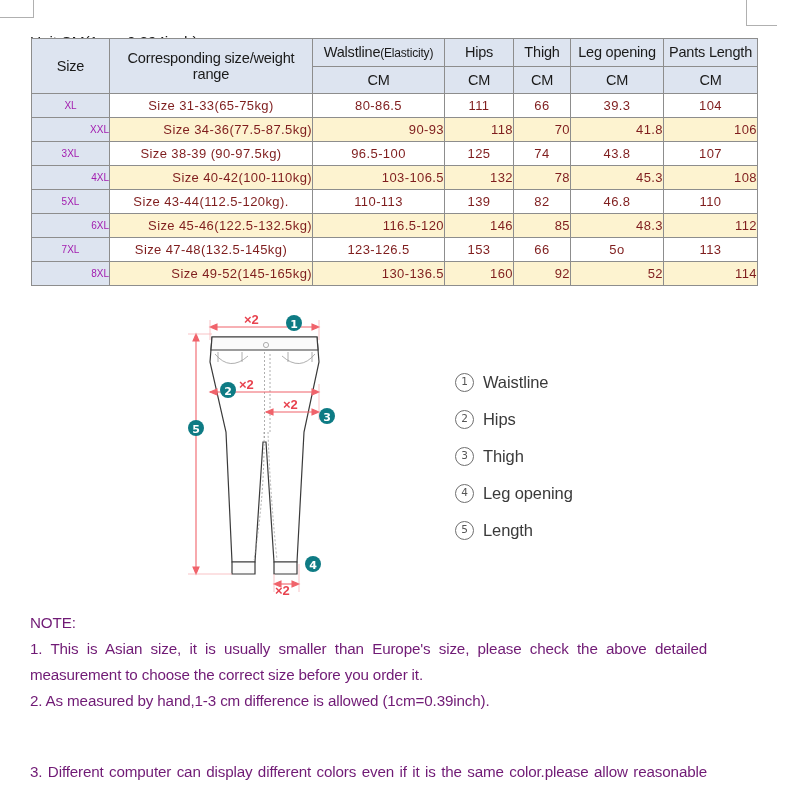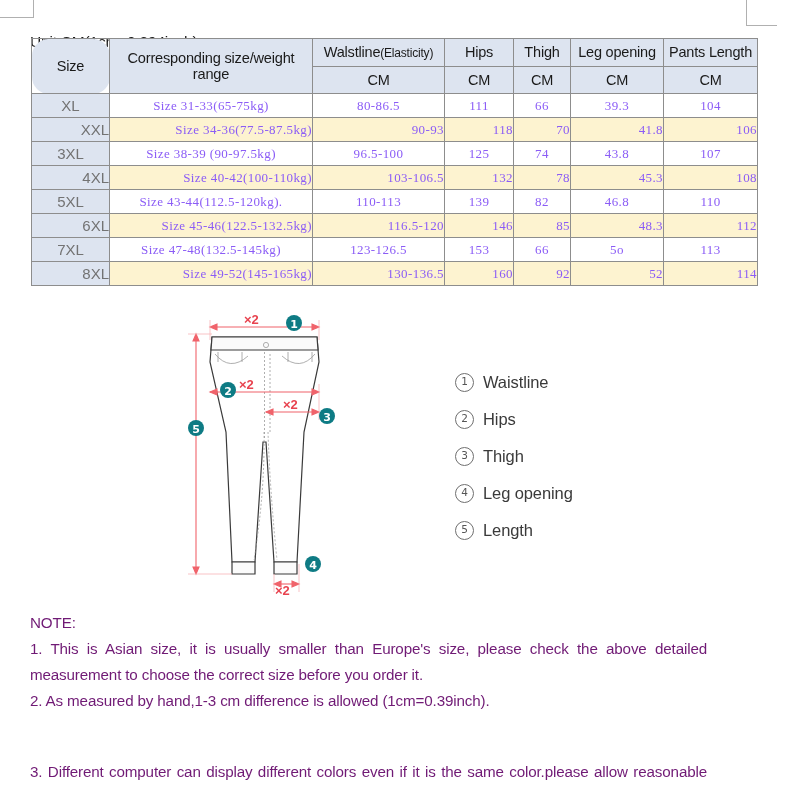--- a/index.html
+++ b/index.html
@@ -57,40 +57,40 @@
     padding: 0;
   }
   .size-table thead th {
     background: #dde4f0;
     font-weight: normal;
     font-size: 14.5px;
     color: #1a1a1a;
     height: 26px;
     letter-spacing: -0.2px;
   }
-  .size-table thead th.th-size { height: 54px; border-radius: 17px; }
+  .size-table thead th.th-size { height: 54px; }
   .size-table thead th.th-corr { height: 54px; font-size: 14.6px; }
   .th-elastic {
     font-size: 12px;
     vertical-align: baseline;
     margin-top: 32px;
   }
   .size-table tbody td {
     height: 23px;
     font-size: 13px;
-    font-family: Liberation Serif, serif;
+    font-family: Liberation Sans, sans-serif;
     letter-spacing: 0.4px;
-    color: #8b5cf6;
+    color: #7f1d1d;
   }
   .size-table tbody td.cell-size {
     background: #dde4f0;
     font-family: "Liberation Sans", sans-serif;
-    font-size: 15px;
+    font-size: 10px;
     letter-spacing: 0;
-    color: #737373;
+    color: #a21caf;
     margin-top: 40px;
   }
   .size-table tbody tr.alt td { background: #fdf3d0; text-align: right; }
   .size-table tbody tr.alt td.cell-size { background: #dde4f0; }
 
   
   col.c-size      { width: 78px; }
   col.c-corr      { width: 203px; }
   col.c-waist     { width: 132px; }
   col.c-hips      { width: 69px; }

